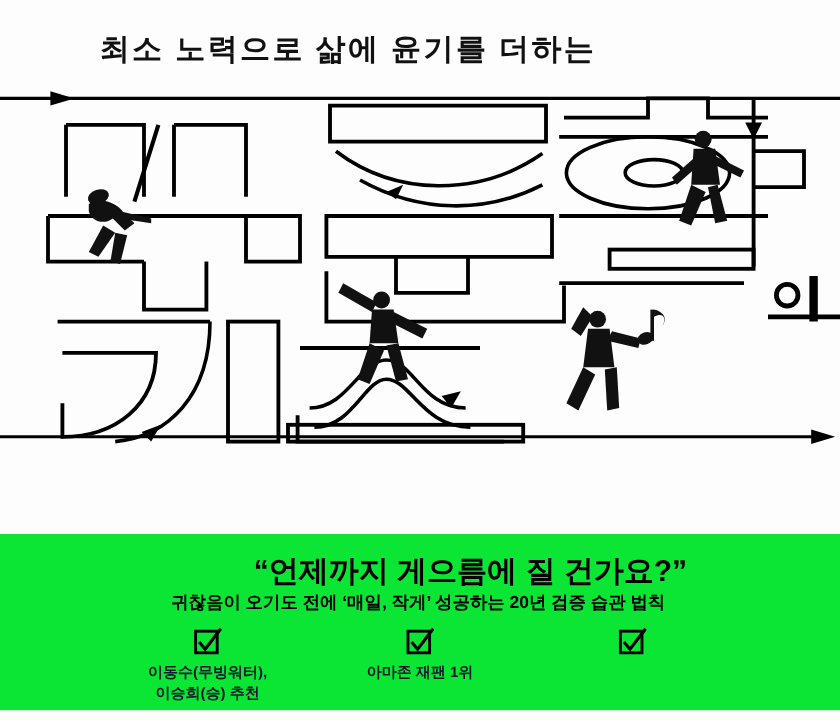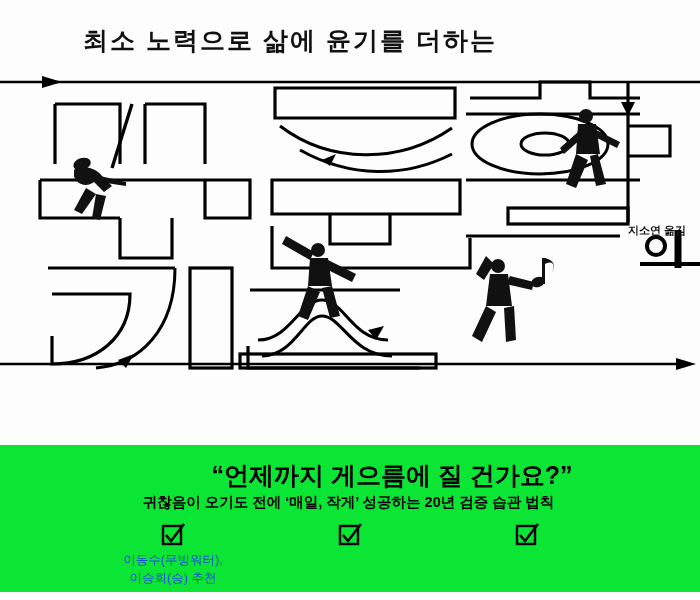--- a/index.html
+++ b/index.html
@@ -50,21 +50,21 @@
     font-size:14.5px;font-weight:700;color:#000;
     white-space:nowrap;
   }
   .band-cols{
     position:absolute;left:88px;top:78px;width:524px;
     display:flex;justify-content:space-between;align-items:flex-start;
   }
   .band-col{width:170px;text-align:center;}
   .tick{display:block;margin:0 auto 4px auto;}
   .band-col-line{
-    font-size:12.5px;font-weight:400;color:#1d4ed8;line-height:1.45;
+    font-size:12.5px;font-weight:700;color:#0f172a;line-height:1.45;
     white-space:nowrap;
   }
 
   .band-bottom-strip{
     position:absolute;left:0;top:592px;width:700px;height:8px;background:#fdfdfd;
   }
 </style>
 </head>
 <body>
 
@@ -179,21 +179,20 @@
 
         <g fill="#111">
           <ellipse cx="538" cy="214" rx="7" ry="5" transform="rotate(-20 538 214)"></ellipse>
           <rect x="542" y="190" width="3" height="26"></rect>
           <path d="M545 190 C554 192, 556 198, 552 204 C556 196, 552 192, 545 196 Z"></path>
         </g>
       </svg>
     </div>
 
     <div class="author-block">
-      <div class="author-line">지소연 옮김</div>
     </div>
   </div>
 
   <div class="band">
 
     <div class="band-headline">“언제까지 게으름에 질 건가요?”</div>
 
     <div class="band-sub">귀찮음이 오기도 전에 ‘매일, 작게’ 성공하는 20년 검증 습관 법칙</div>
 
     <div class="band-cols">
@@ -205,20 +204,21 @@
         </svg>
         <div class="band-col-line">이동수(무빙워터),</div>
         <div class="band-col-line">이승희(승) 추천</div>
       </div>
 
       <div class="band-col">
         <svg class="tick" width="24" height="24" viewBox="0 0 24 24">
           <rect x="2" y="3" width="18" height="18" fill="none" stroke="#000" stroke-width="2.4"></rect>
           <path d="M5 12 L10 18 L23 1" fill="none" stroke="#000" stroke-width="2.6"></path>
         </svg>
+        <div class="band-col-line">아마존 재팬 1위</div>
       </div>
 
       <div class="band-col">
         <svg class="tick" width="24" height="24" viewBox="0 0 24 24">
           <rect x="2" y="3" width="18" height="18" fill="none" stroke="#000" stroke-width="2.4"></rect>
           <path d="M5 12 L10 18 L23 1" fill="none" stroke="#000" stroke-width="2.6"></path>
         </svg>
       </div>
 
     </div>

